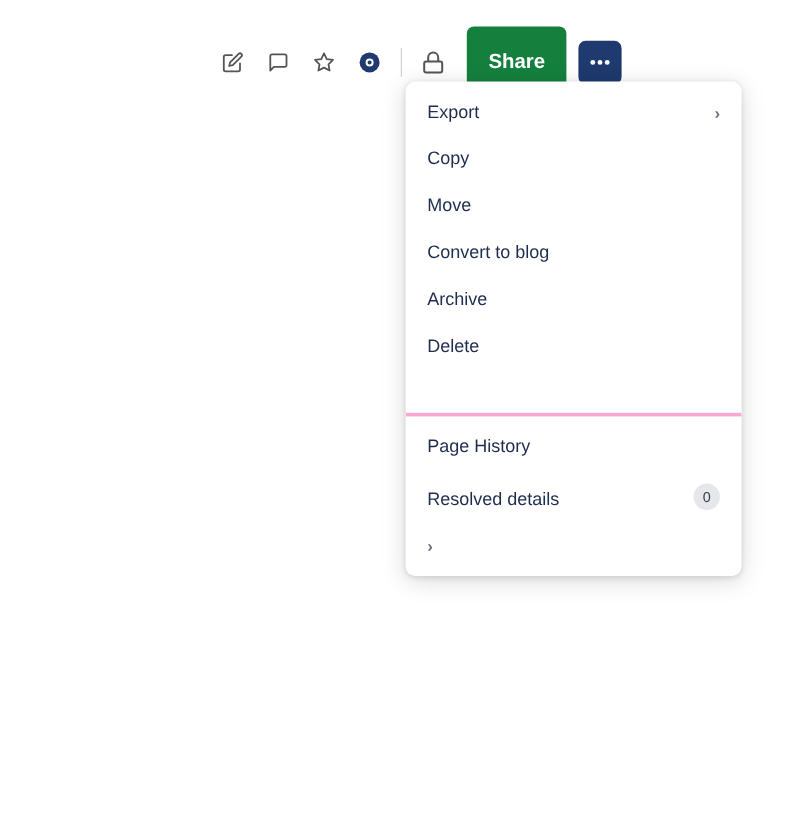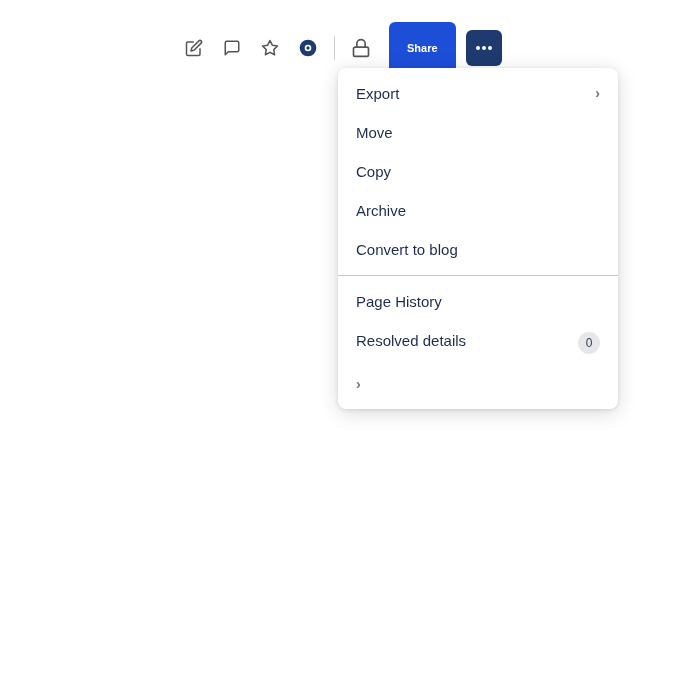--- a/index.html
+++ b/index.html
@@ -42,26 +42,26 @@
     }
 
     .toolbar-separator {
       width: 1px;
       height: 24px;
       background: #d0d0d0;
       margin: 0 2px;
     }
 
     .share-button {
-      background: #1d4ed8;
+      background: #15803d;
       color: white;
       border: none;
       border-radius: 6px;
       padding: 20px 18px;
-      font-size: 11px;
+      font-size: 17px;
       font-weight: 600;
       cursor: pointer;
       margin-left: 4px;
     }
 
     .more-button {
       background: #1e3a6e;
       color: white;
       border: none;
       border-radius: 6px;
@@ -86,26 +86,27 @@
       border-radius: 8px;
       box-shadow: 0 4px 20px rgba(0,0,0,0.15), 0 1px 4px rgba(0,0,0,0.1);
       overflow: hidden;
     }
 
     .menu-section {
       padding: 6px 0;
     }
 
     .menu-section + .menu-section {
-      border-top: 1px solid #f9a8d4;
+      border-top: 3px solid #f9a8d4;
+      margin-top: 30px;
     }
 
     .menu-item {
       display: flex;
-      align-items: flex-start;
+      align-items: flex-end;
       justify-content: space-between;
       padding: 11px 18px;
       cursor: pointer;
       font-size: 15px;
       color: #1e2d4e;
       font-weight: 400;
       transition: background 0.1s;
     }
 
     .menu-item-label {
@@ -205,30 +206,33 @@
 <div class="dropdown-menu">
 
   <div class="menu-section">
     <div class="menu-item">
       <span class="menu-item-label">Export</span>
       <div class="menu-item-right">
         <span class="chevron">›</span>
       </div>
     </div>
     <div class="menu-item">
+      <span class="menu-item-label">Copy</span>
+    </div>
+    <div class="menu-item">
       <span class="menu-item-label">Move</span>
     </div>
     <div class="menu-item">
-      <span class="menu-item-label">Copy</span>
+      <span class="menu-item-label">Convert to blog</span>
     </div>
     <div class="menu-item">
       <span class="menu-item-label">Archive</span>
     </div>
     <div class="menu-item">
-      <span class="menu-item-label">Convert to blog</span>
+      <span class="menu-item-label">Delete</span>
     </div>
   </div>
 
   <div class="menu-section">
     <div class="menu-item">
       <span class="menu-item-label">Page History</span>
     </div>
     <div class="menu-item">
       <span class="menu-item-label">Resolved details</span>
       <div class="menu-item-right">

